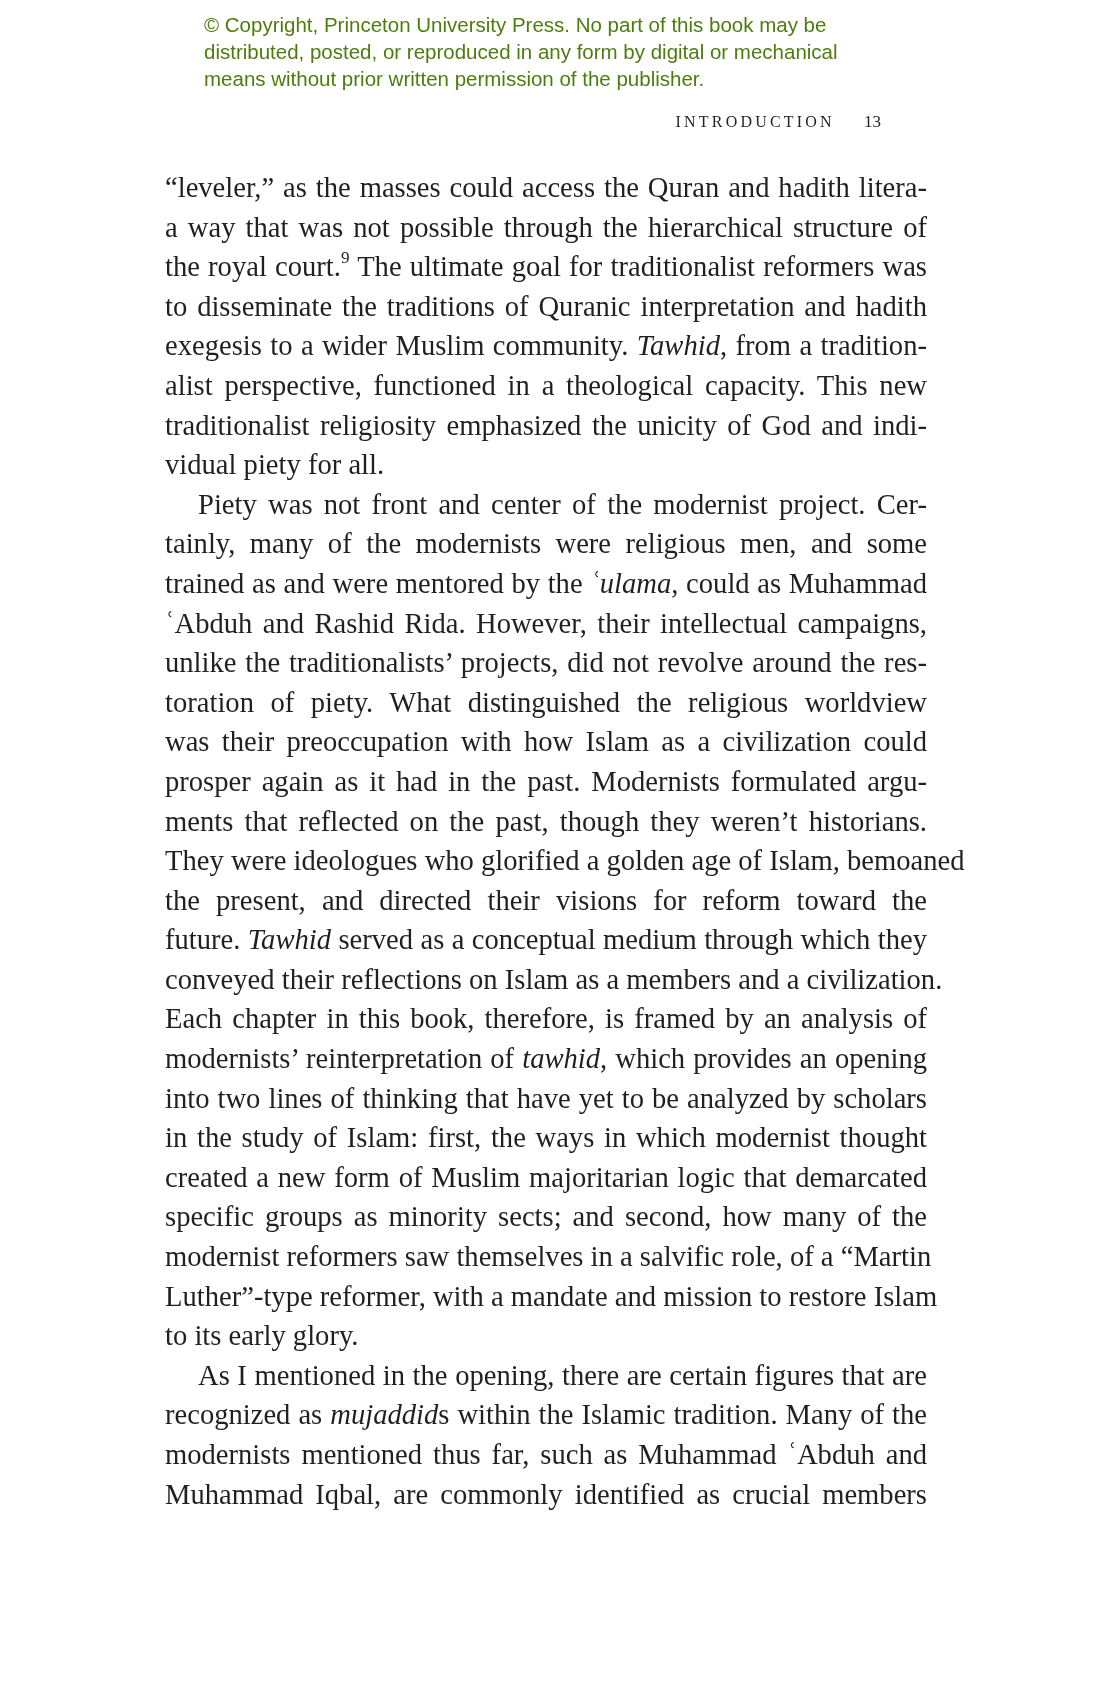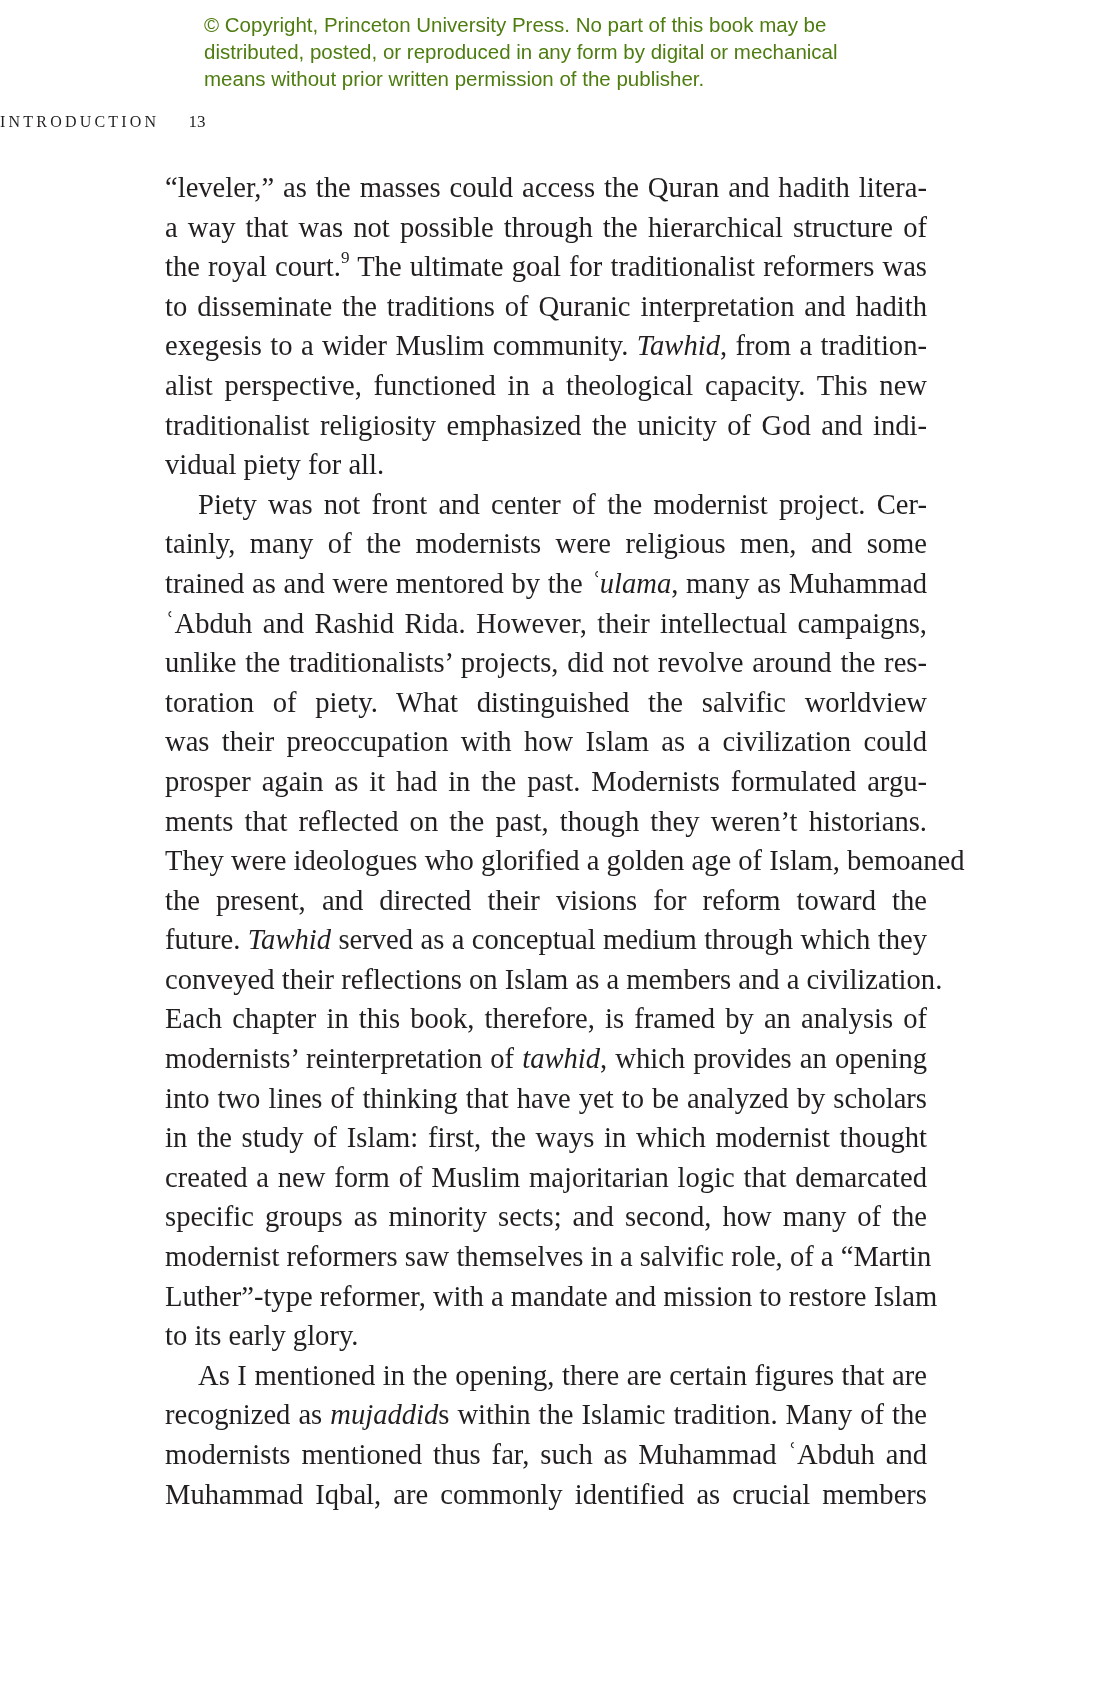--- a/index.html
+++ b/index.html
@@ -23,25 +23,26 @@
     font-size: 20.5px;
     line-height: 27px;
     color: #4d7c0f;
   }
   .copyright div { white-space: nowrap; }
   .running-head {
     position: absolute;
     left: 0;
     width: 868px;
     top: 112px;
-    text-align: left;
+    text-align: right;
     font-family: "Liberation Serif", serif;
     font-size: 16px;
     letter-spacing: 3.2px;
     color: #231f20;
+    padding-left: 13px;
   }
   .running-head .rh-title { margin-right: 22px; }
   .running-head .rh-page { letter-spacing: 0; font-size: 17px; }
   .body-text {
     position: absolute;
     left: 165px;
     top: 168px;
     width: 762px;
     font-family: "Liberation Serif", serif;
     font-size: 28.6px;
@@ -91,24 +92,24 @@
   <span class="line"><span>“leveler,” as the masses could access the Quran and hadith litera-</span></span>
   <span class="line"><span>a way that was not possible through the hierarchical structure of</span></span>
   <span class="line"><span>the royal court.</span><sup>9</sup><span> The ultimate goal for traditionalist reformers was</span></span>
   <span class="line"><span>to disseminate the traditions of Quranic interpretation and hadith</span></span>
   <span class="line"><span>exegesis to a wider Muslim community. </span><i>Tawhid</i><span>, from a tradition-</span></span>
   <span class="line"><span>alist perspective, functioned in a theological capacity. This new</span></span>
   <span class="line"><span>traditionalist religiosity emphasized the unicity of God and indi-</span></span>
   <span class="line last"><span>vidual piety for all.</span></span>
   <span class="line indent"><span>Piety was not front and center of the modernist project. Cer-</span></span>
   <span class="line"><span>tainly, many of the modernists were religious men, and some</span></span>
-  <span class="line"><span>trained as and were mentored by the </span><i>ʿulama</i><span>, many as Muhammad</span></span>
+  <span class="line"><span>trained as and were mentored by the </span><i>ʿulama</i><span>, could as Muhammad</span></span>
   <span class="line"><span>ʿAbduh and Rashid Rida. However, their intellectual campaigns,</span></span>
   <span class="line"><span>unlike the traditionalists’ projects, did not revolve around the res-</span></span>
-  <span class="line"><span>toration of piety. What distinguished the salvific worldview</span></span>
+  <span class="line"><span>toration of piety. What distinguished the religious worldview</span></span>
   <span class="line"><span>was their preoccupation with how Islam as a civilization could</span></span>
   <span class="line"><span>prosper again as it had in the past. Modernists formulated argu-</span></span>
   <span class="line"><span>ments that reflected on the past, though they weren’t historians.</span></span>
   <span class="line"><span>They were ideologues who glorified a golden age of Islam, bemoaned</span></span>
   <span class="line"><span>the present, and directed their visions for reform toward the</span></span>
   <span class="line"><span>future. </span><i>Tawhid</i><span> served as a conceptual medium through which they</span></span>
   <span class="line"><span>conveyed their reflections on Islam as a members and a civilization.</span></span>
   <span class="line"><span>Each chapter in this book, therefore, is framed by an analysis of</span></span>
   <span class="line"><span>modernists’ reinterpretation of </span><i>tawhid</i><span>, which provides an opening</span></span>
   <span class="line"><span>into two lines of thinking that have yet to be analyzed by scholars</span></span>

